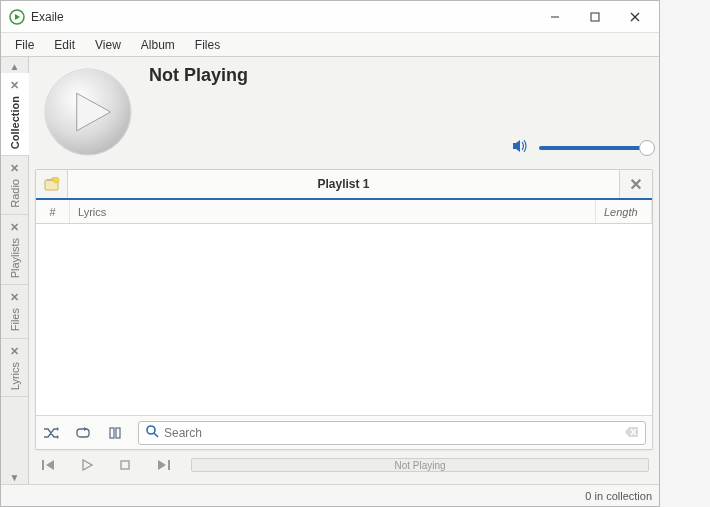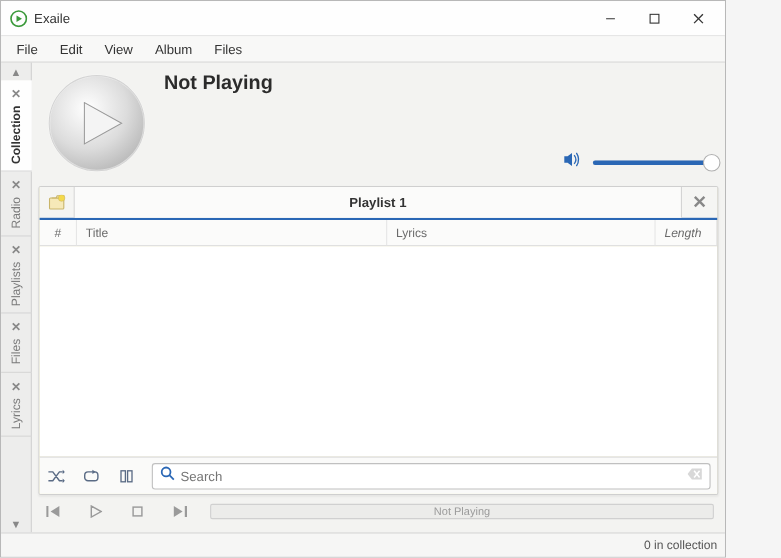--- a/index.html
+++ b/index.html
@@ -41,21 +41,21 @@
 .nowplaying { height: 108px; display: flex; align-items: flex-start; padding: 4px 2px; }
 .play-big { width: 94px; height: 94px; margin: 0 14px 0 4px; flex-shrink: 0; }
 .np-right { flex: 1; display: flex; flex-direction: column; justify-content: space-between; height: 94px; }
 .np-title { font-size: 18px; font-weight: 700; color: #2b2b2b; }
 .volume { display: flex; align-items: center; justify-content: flex-end; gap: 10px; padding-right: 4px; }
 .vol-track { position: relative; width: 108px; height: 4px; background: #dcdcdc; border-radius: 2px; }
 .vol-fill { position: absolute; left: 0; top: 0; bottom: 0; width: 100%; background: #2a67b5; border-radius: 2px; }
 .vol-handle { position: absolute; right: -8px; top: -6px; width: 16px; height: 16px; background: #fff; border: 1px solid #b0b0b0; border-radius: 50%; }
 
 
-.card { flex: 1; background: #fef9c3; border: 1px solid #cfcfcf; border-radius: 2px; display: flex; flex-direction: column; box-shadow: 0 1px 2px rgba(0,0,0,0.05); min-height: 0; }
+.card { flex: 1; background: #86efac; border: 1px solid #cfcfcf; border-radius: 2px; display: flex; flex-direction: column; box-shadow: 0 1px 2px rgba(0,0,0,0.05); min-height: 0; }
 .pl-tabs { height: 30px; display: flex; align-items: stretch; border-bottom: 2px solid #2a67b5; background: #f5f5f3; }
 .pl-new { width: 32px; display: flex; align-items: center; justify-content: center; border-right: 1px solid #d4d4d4; cursor: pointer; }
 .pl-tab { flex: 1; display: flex; align-items: center; justify-content: center; font-size: 12px; font-weight: 600; color: #333; background: #fbfbfa; border-right: 1px solid #d4d4d4; position: relative; cursor: pointer; }
 .pl-close { width: 32px; display: flex; align-items: center; justify-content: center; color: #888; font-weight: bold; cursor: pointer; }
 
 .cols { height: 24px; display: flex; align-items: center; border-bottom: 1px solid #d4d4d4; font-size: 11px; color: #6b6b6b; background: #fbfbfa; }
 .cols div { padding: 0 8px; border-right: 1px solid #e6e6e6; height: 100%; display: flex; align-items: center; }
 .cnum { width: 34px; justify-content: center; }
 .ctitle { flex: 1.4; }
 .calbum { flex: 1.2; }
@@ -191,21 +191,20 @@
                 <circle cx="12" cy="3" r="3" fill="#f4d94a" stroke="#c9b56a" stroke-width="0.5"></circle>
               </svg>
           </div>
           <div class="pl-tab">
             <span>Playlist 1</span>
           </div>
           <div class="pl-close">✕</div>
         </div>
         <div class="cols">
           <div class="cnum">#</div>
-          <div class="ctitle">Title</div>
           <div class="calbum">Lyrics</div>
           <div class="clen">Length</div>
         </div>
         <div class="rows"></div>
         <div class="card-bottom">
           <span class="cb-icon">
             <svg width="16" height="14" viewBox="0 0 16 14">
                 <path d="M1 3 L5 3 L11 11 L14 11 M1 11 L5 11 L11 3 L14 3" fill="none" stroke="#5a6b85" stroke-width="1.3"></path>
                 <polygon points="14,1 16,3 14,5" fill="#5a6b85"></polygon>
                 <polygon points="14,9 16,11 14,13" fill="#5a6b85"></polygon>

